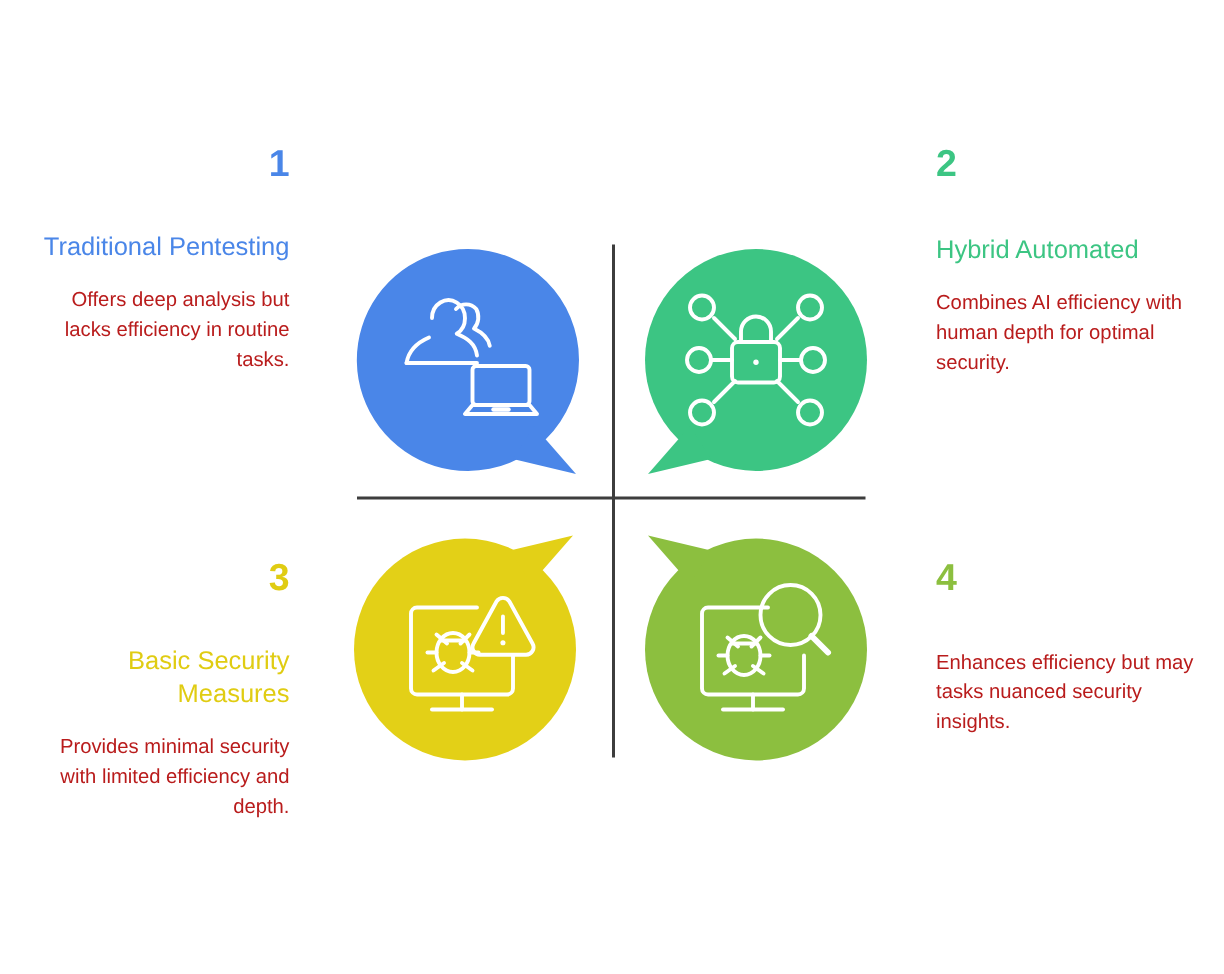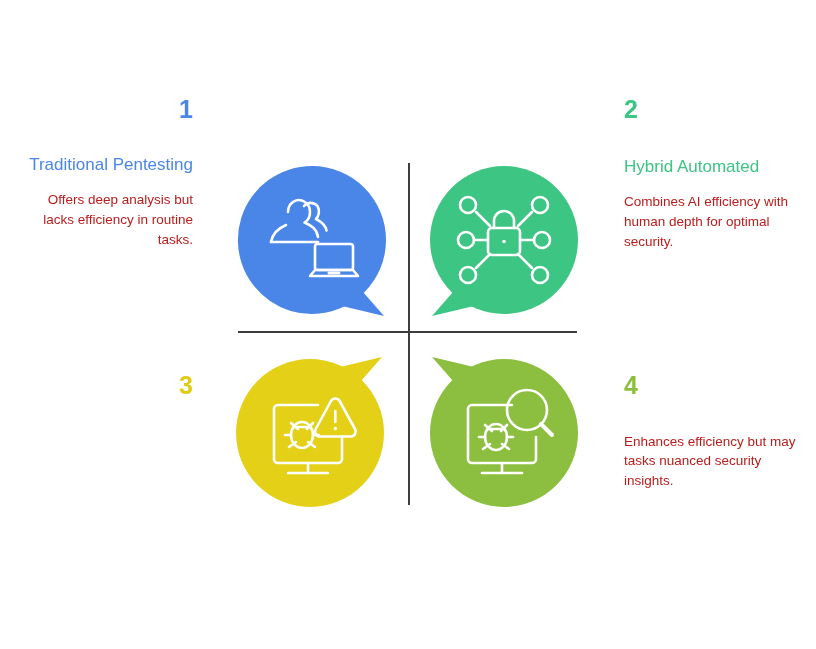--- a/index.html
+++ b/index.html
@@ -213,20 +213,22 @@
   </div>
 
   <div class="text-block tb-2">
     <div class="num c-green">2</div>
     <div class="heading c-green">Hybrid Automated</div>
     <div class="body-text">Combines AI efficiency with human depth for optimal security.</div>
   </div>
 
   <div class="text-block tb-3">
     <div class="num c-yellow">3</div>
+    <div class="heading c-yellow">Basic Security Measures</div>
+    <div class="body-text">Provides minimal security with limited efficiency and depth.</div>
   </div>
 
   <div class="text-block tb-4">
     <div class="num c-olive">4</div>
     <div class="body-text">Enhances efficiency but may tasks nuanced security insights.</div>
   </div>
 
 </div>
 
 </body></html>

